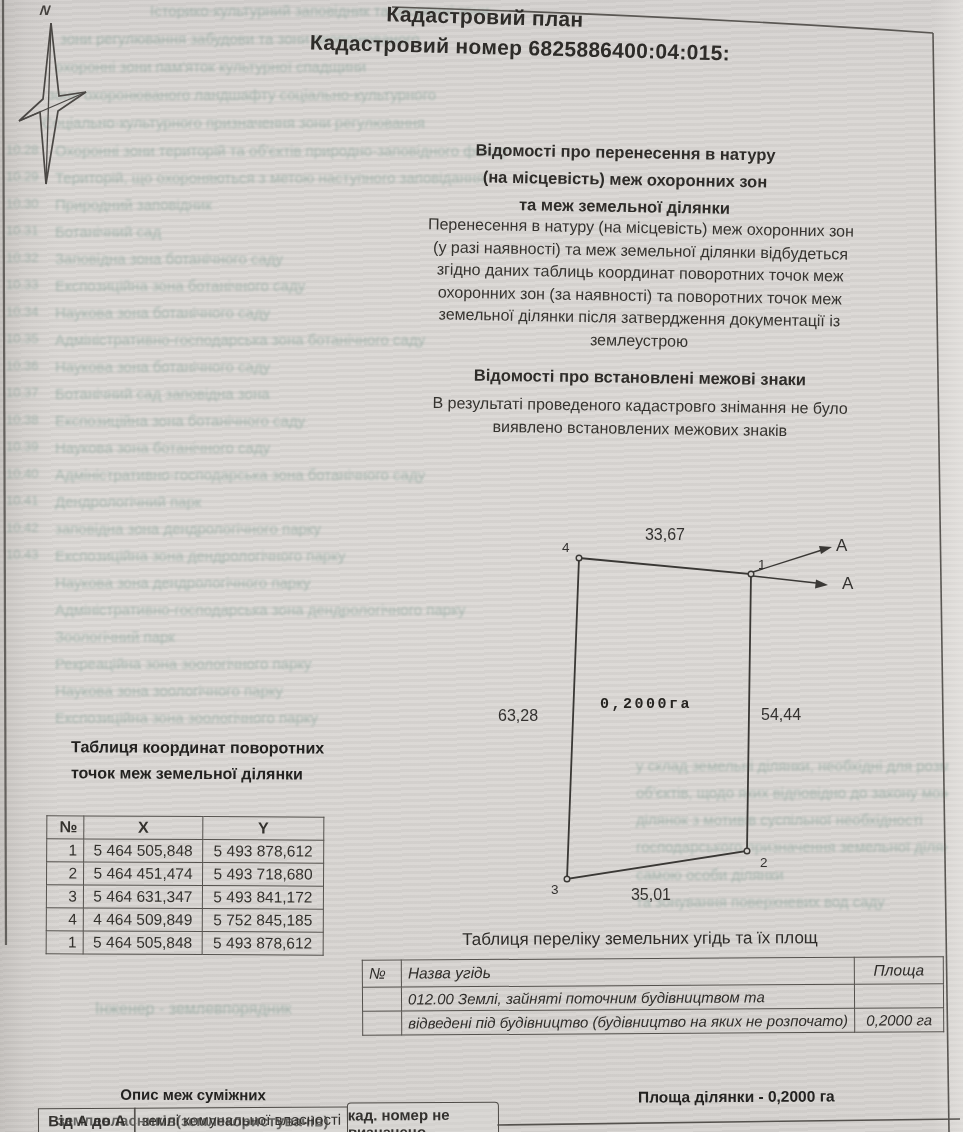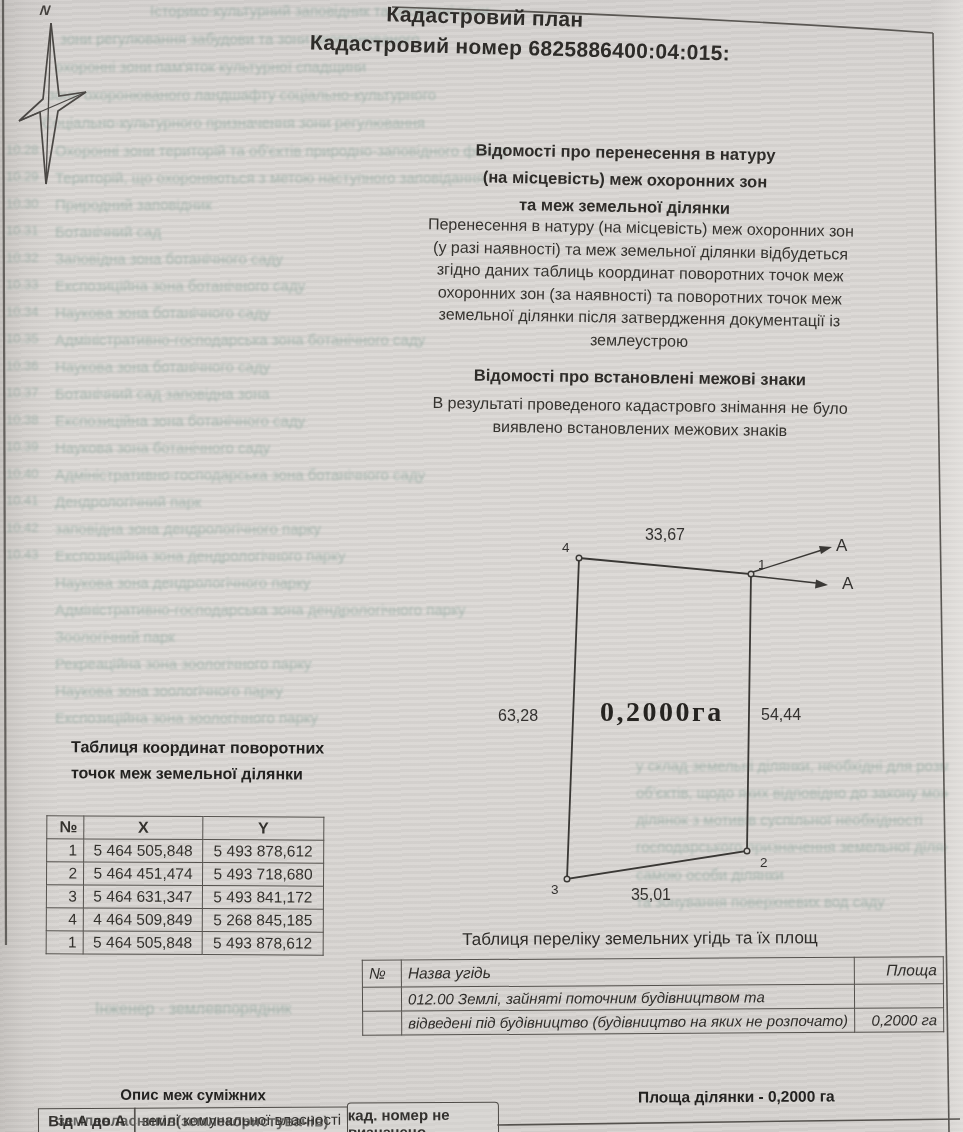--- a/index.html
+++ b/index.html
@@ -27,37 +27,37 @@
   .linework{position:absolute;inset:0;z-index:2;}
   .txt{z-index:3;}
   .title1{font-size:21px;letter-spacing:.3px;transform:rotate(1.6deg);}
   .title2{font-size:21px;letter-spacing:.3px;transform:rotate(1.5deg);}
   .sec-head{font-size:16.5px;line-height:27px;transform:rotate(1deg);}
   .sec-body{font-size:16px;line-height:22.5px;transform:rotate(1deg);color:#35332f;}
   .sec2{transform:rotate(.8deg);}
   .dim-label{font-size:16px;color:#343230;}
   .pt-label{font-size:13.5px;color:#343230;}
   .a-label{font-size:17px;color:#343230;}
-  .area-label{font-family:Liberation Serif, serif;font-weight:bold;font-size:28px;letter-spacing:2.5px;color:#262421;}
+  .area-label{font-family:Liberation Mono, monospace;font-weight:bold;font-size:15px;letter-spacing:2.5px;color:#262421;}
   table{border-collapse:collapse;}
   .coords-tbl{transform:rotate(.3deg);font-size:15.5px;color:#34322e;}
   .coords-tbl td,.coords-tbl th{border:1.5px solid #55524e;padding:0 4px;height:22px;}
   .coords-tbl th{font-weight:bold;font-size:16px;}
   .coords-tbl .cnum{width:26px;text-align:right;padding-right:6px;}
   .coords-tbl .cx{width:110px;text-align:center;}
   .coords-tbl .cy{width:112px;text-align:center;}
   .coords-title{font-size:16px;line-height:26px;transform:rotate(.3deg);color:#232220;}
   .landuse-title{font-size:17px;transform:rotate(-.3deg);color:#2d2b28;}
   .landuse-tbl{transform:rotate(-.35deg);font-size:15px;color:#2f2d2a;}
   .landuse-tbl td,.landuse-tbl th{border:1.4px solid #55524e;padding:0 6px;font-style:italic;font-weight:normal;text-align:left;}
   .landuse-tbl th{height:26px;font-size:15.5px;}
   .landuse-tbl td{height:23px;}
   .landuse-tbl .lnum{width:26px;}
   .landuse-tbl .lname{width:440px;}
-  .landuse-tbl .larea{width:76px;text-align:right;}
+  .landuse-tbl .larea{width:76px;text-align:center;}
   .footer-left{font-size:15px;line-height:26px;transform:rotate(.2deg);color:#232220;}
   .footer-area{font-size:15.5px;transform:rotate(-.3deg);color:#232220;}
   .footer-row{display:flex;transform:rotate(-.3deg);font-size:15px;}
   .footer-row .cell{border:1.6px solid #4e4b47;height:30px;display:flex;align-items:flex-start;justify-content:center;padding-top:3px;background:rgba(222,220,217,.35);}
   .footer-row .c1{width:96px;}
   .footer-row .c2{width:212px;margin-left:-1.6px;}
   .footer-row .c3{width:150px;margin-left:-1.6px;margin-top:-4px;font-weight:bold;border-radius:4px 4px 0 0;}
 </style>
 </head>
 <body>
@@ -207,21 +207,21 @@
       <td class="cy">5 493 718,680</td>
     </tr>
     <tr>
       <td class="cnum">3</td>
       <td class="cx">5 464 631,347</td>
       <td class="cy">5 493 841,172</td>
     </tr>
     <tr>
       <td class="cnum">4</td>
       <td class="cx">4 464 509,849</td>
-      <td class="cy">5 268 845,185</td>
+      <td class="cy">5 752 845,185</td>
     </tr>
     <tr>
       <td class="cnum">1</td>
       <td class="cx">5 464 505,848</td>
       <td class="cy">5 493 878,612</td>
     </tr>
   </tbody>
     </table>
 
   <div class="abs txt ctr landuse-title" style="left:370px;top:929px;width:540px;">Таблиця переліку земельних угідь та їх площ</div>

